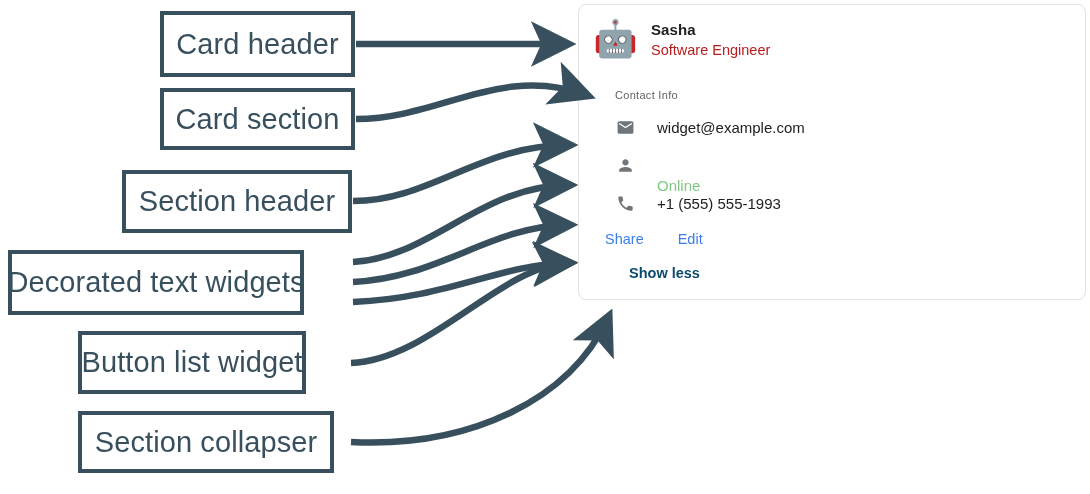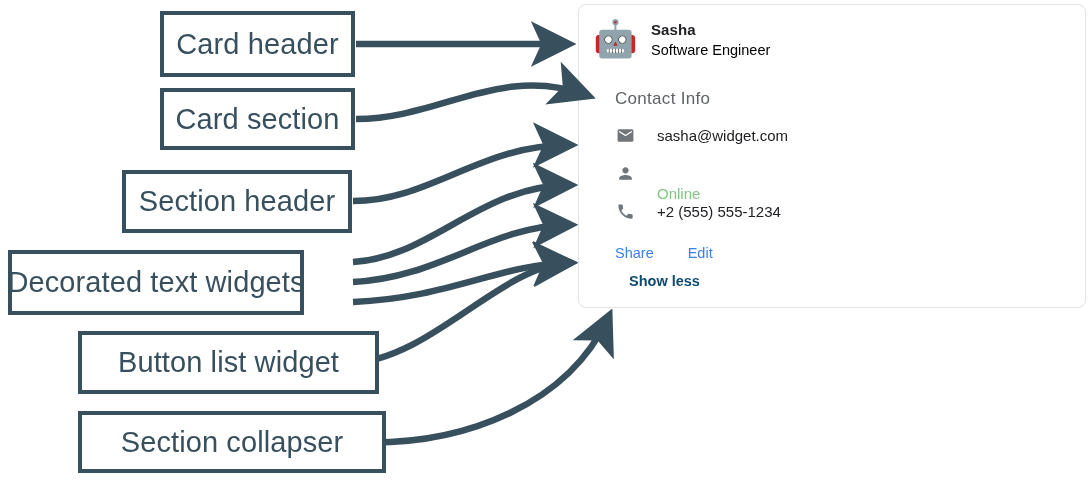--- a/index.html
+++ b/index.html
@@ -72,28 +72,28 @@
   }
   .hdr-text { display: flex; flex-direction: column; gap: 4px; }
   .hdr-title {
     font-size: 15px;
     font-weight: bold;
     color: #202124;
     letter-spacing: 0.1px;
   }
   .hdr-sub {
     font-size: 14.5px;
-    color: #000000;
+    color: #b91c1c;
   }
 
   .card-section {
     padding: 14px 14px 16px 14px;
   }
   .section-header {
-    font-size: 17px;
+    font-size: 11px;
     color: #5f6368;
     letter-spacing: 0.3px;
     margin: 0 0 12px 22px;
   }
   .dtw {
     display: flex;
     align-items: center;
     margin: 0 0 10px 22px;
     height: 28px;
   }
@@ -109,23 +109,23 @@
   .dtw-icon svg { display: block; }
   .dtw-text {
     margin-left: 22px;
     font-size: 15px;
     color: #202124;
   }
   .dtw-text.status { color: #81c784; margin-top: 41px; }
 
   .button-list {
     display: flex;
-    align-items: flex-end;
+    align-items: flex-start;
     gap: 34px;
-    margin: 14px 0 0 22px;
+    margin: 14px 0 0 12px;
     height: 22px;
   }
   .text-button {
     font-size: 14.5px;
     color: #3c7fe8;
     font-weight: 500;
     cursor: pointer;
   }
   .collapser {
     margin: 12px 0 2px 36px;
@@ -174,25 +174,25 @@
   </div>
 
   <div class="callout" style="left:122px; top:170px; width:230px; height:63px;justify-content:center;">
     <span>Section header</span>
   </div>
 
   <div class="callout" style="left:8px; top:250px; width:296px; height:65px;">
     <span>Decorated text widgets</span>
   </div>
 
-  <div class="callout" style="left:78px; top:331px; width:301px; height:63px;">
+  <div class="callout" style="left:78px; top:331px; width:228px; height:63px;">
     <span>Button list widget</span>
   </div>
 
-  <div class="callout" style="left:78px; top:411px; width:308px; height:62px;">
+  <div class="callout" style="left:78px; top:411px; width:256px; height:62px;">
     <span>Section collapser</span>
   </div>
 
   <div id="card">
 
     <div class="card-header">
       <div class="avatar">🤖</div>
       <div class="hdr-text">
         <div class="hdr-title">Sasha</div>
         <div class="hdr-sub">Software Engineer</div>
@@ -202,39 +202,39 @@
     <div class="card-section">
 
       <div class="section-header">Contact Info</div>
 
       <div class="dtw">
         <span class="dtw-icon">
           <svg width="19" height="19" viewBox="0 0 24 24" fill="#70757a">
             <path d="M20 4H4c-1.1 0-1.99.9-1.99 2L2 18c0 1.1.9 2 2 2h16c1.1 0 2-.9 2-2V6c0-1.1-.9-2-2-2zm0 4l-8 5-8-5V6l8 5 8-5v2z"></path>
           </svg>
         </span>
-        <span class="dtw-text">sasha@widget.com</span>
+        <span class="dtw-text">widget@example.com</span>
       </div>
 
       <div class="dtw">
         <span class="dtw-icon">
           <svg width="19" height="19" viewBox="0 0 24 24" fill="#70757a">
             <path d="M12 12c2.21 0 4-1.79 4-4s-1.79-4-4-4-4 1.79-4 4 1.79 4 4 4zm0 2c-2.67 0-8 1.34-8 4v2h16v-2c0-2.66-5.33-4-8-4z"></path>
           </svg>
         </span>
         <span class="dtw-text status">Online</span>
       </div>
 
       <div class="dtw">
         <span class="dtw-icon">
           <svg width="19" height="19" viewBox="0 0 24 24" fill="#70757a">
             <path d="M6.62 10.79c1.44 2.83 3.76 5.14 6.59 6.59l2.2-2.2c.27-.27.67-.36 1.02-.24 1.12.37 2.33.57 3.57.57.55 0 1 .45 1 1V20c0 .55-.45 1-1 1-9.39 0-17-7.61-17-17 0-.55.45-1 1-1h3.5c.55 0 1 .45 1 1 0 1.25.2 2.45.57 3.57.11.35.03.74-.25 1.02l-2.2 2.2z"></path>
           </svg>
         </span>
-        <span class="dtw-text">+2 (555) 555-1234</span>
+        <span class="dtw-text">+1 (555) 555-1993</span>
       </div>
 
       <div class="button-list">
         <span class="text-button">Share</span>
         <span class="text-button">Edit</span>
       </div>
 
       <div class="collapser">Show less</div>
 
     </div>

